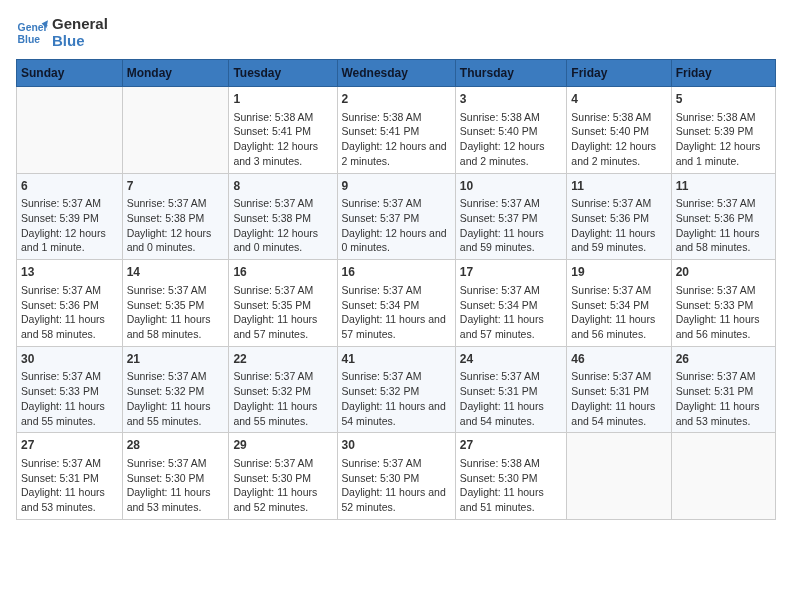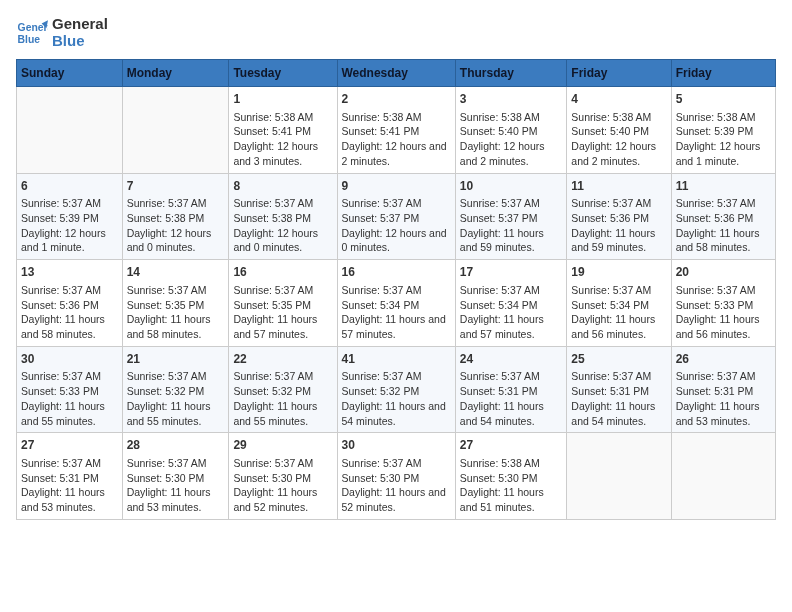--- a/index.html
+++ b/index.html
@@ -256,21 +256,21 @@
           <div>Sunset: 5:32 PM</div>
           <div>Daylight: 11 hours and 54 minutes.</div>
         </td>
         <td>
           <span class="day-num">24</span>
           <div>Sunrise: 5:37 AM</div>
           <div>Sunset: 5:31 PM</div>
           <div>Daylight: 11 hours and 54 minutes.</div>
         </td>
         <td>
-          <span class="day-num">25</span>
+          <span class="day-num">46</span>
           <div>Sunrise: 5:37 AM</div>
           <div>Sunset: 5:31 PM</div>
           <div>Daylight: 11 hours and 54 minutes.</div>
         </td>
         <td>
           <span class="day-num">26</span>
           <div>Sunrise: 5:37 AM</div>
           <div>Sunset: 5:31 PM</div>
           <div>Daylight: 11 hours and 53 minutes.</div>
         </td>

